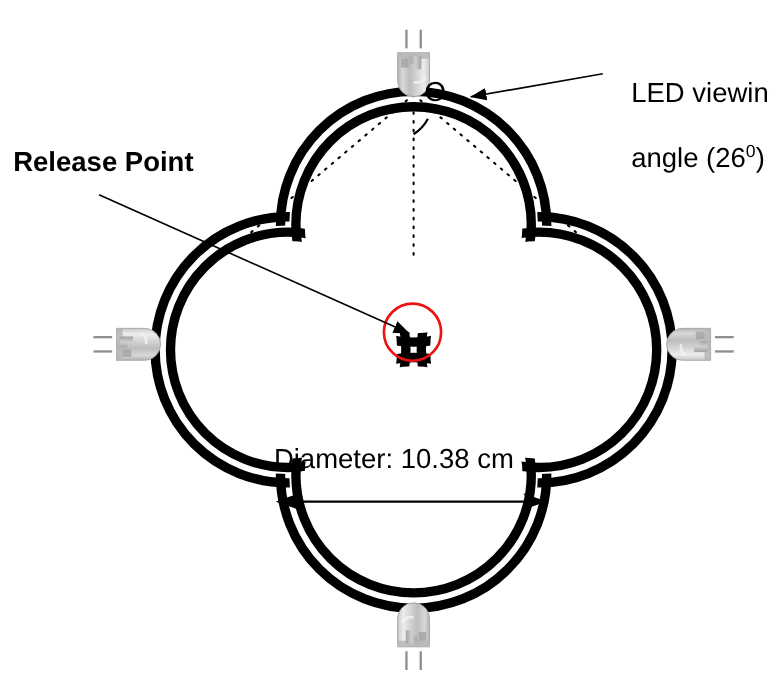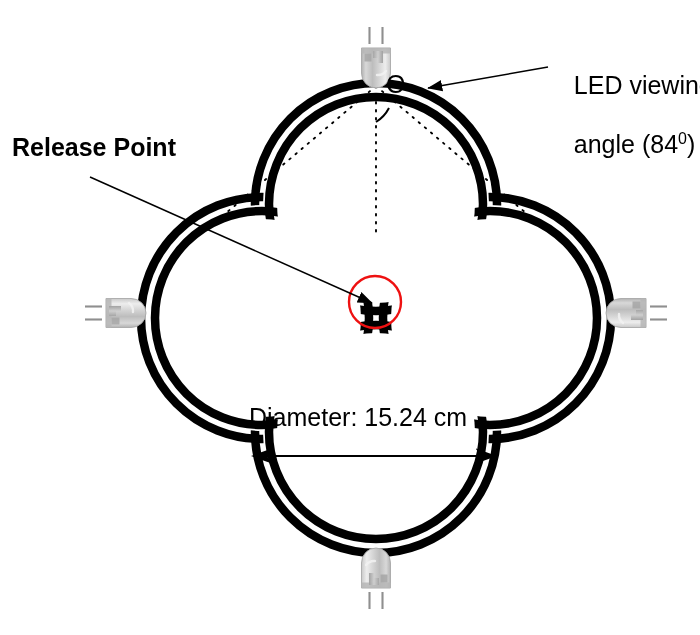--- a/index.html
+++ b/index.html
@@ -181,20 +181,20 @@
 
     <line x1="548" y1="67" x2="428" y2="88" stroke="#000000" stroke-width="1.5" marker-end="url(#arrowSolid)"></line>
 
     <line x1="253" y1="456" x2="496" y2="456" stroke="#000000" stroke-width="2.2" marker-start="url(#arrowStart)" marker-end="url(#arrowEnd)"></line>
   </svg>
 
   <div class="lbl" id="label-release">Release Point</div>
 
   <div class="lbl" id="label-led">
     <span>LED viewing</span><br>
-    <span>angle (84</span><span class="sup">0</span><span>)</span>
+    <span>angle (26</span><span class="sup">0</span><span>)</span>
   </div>
 
-  <div class="lbl" id="label-diameter">Diameter: 15.24 cm</div>
+  <div class="lbl" id="label-diameter">Diameter: 10.38 cm</div>
 
   <div class="lbl" id="label-theta">Θ</div>
 
 </div>
 
 </body></html>

